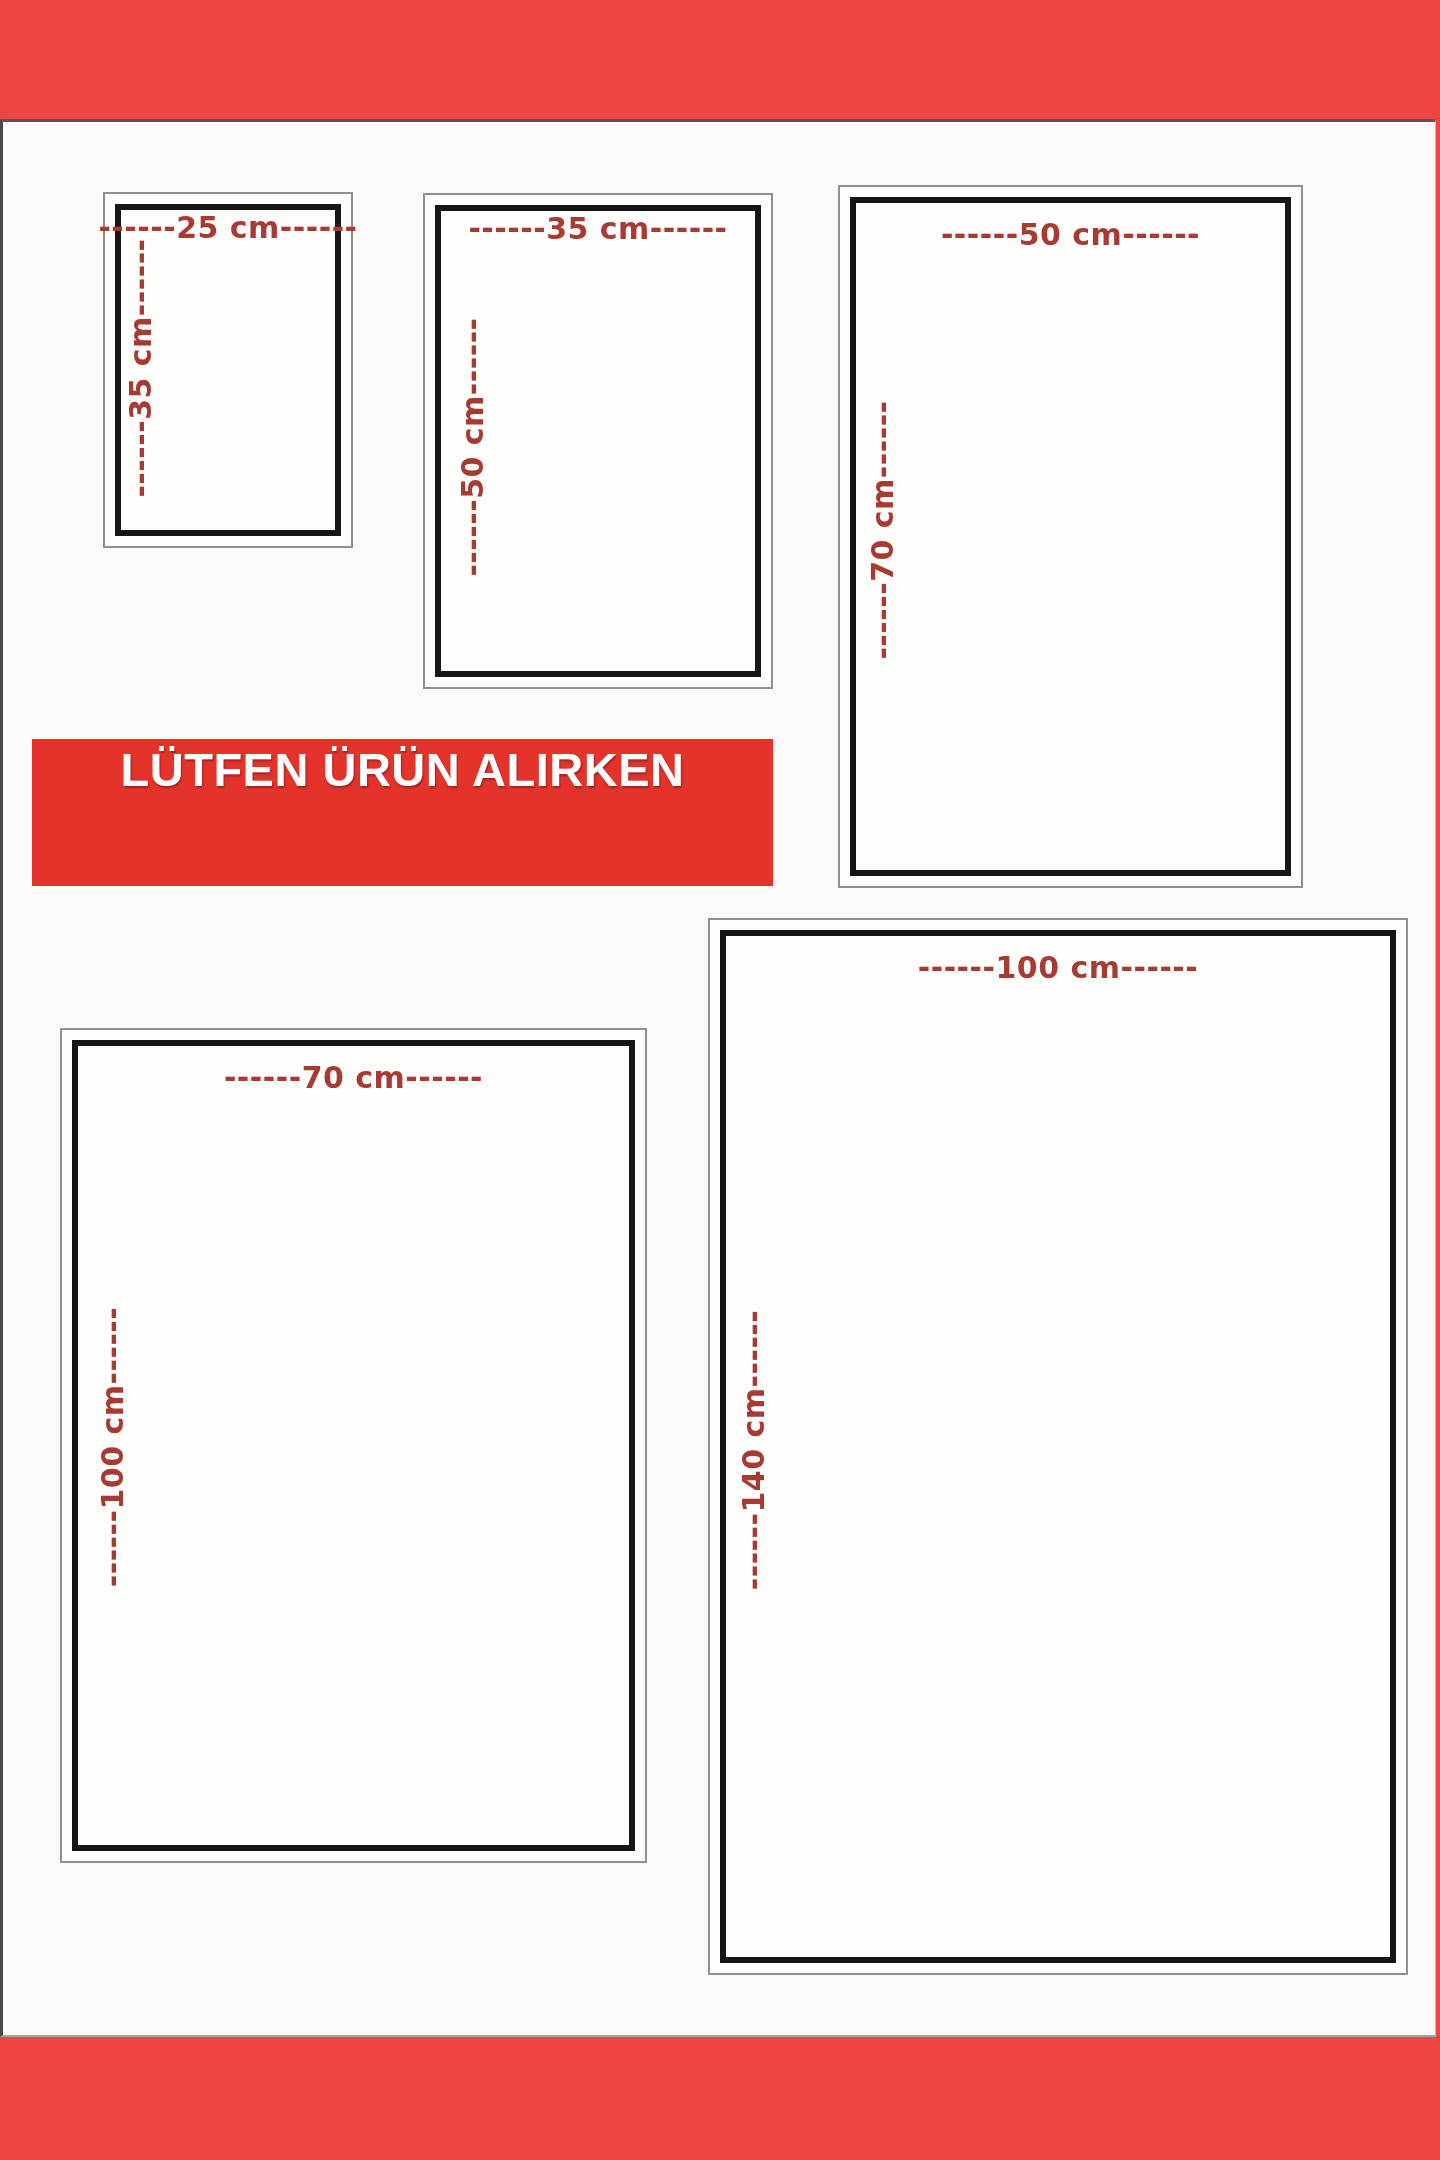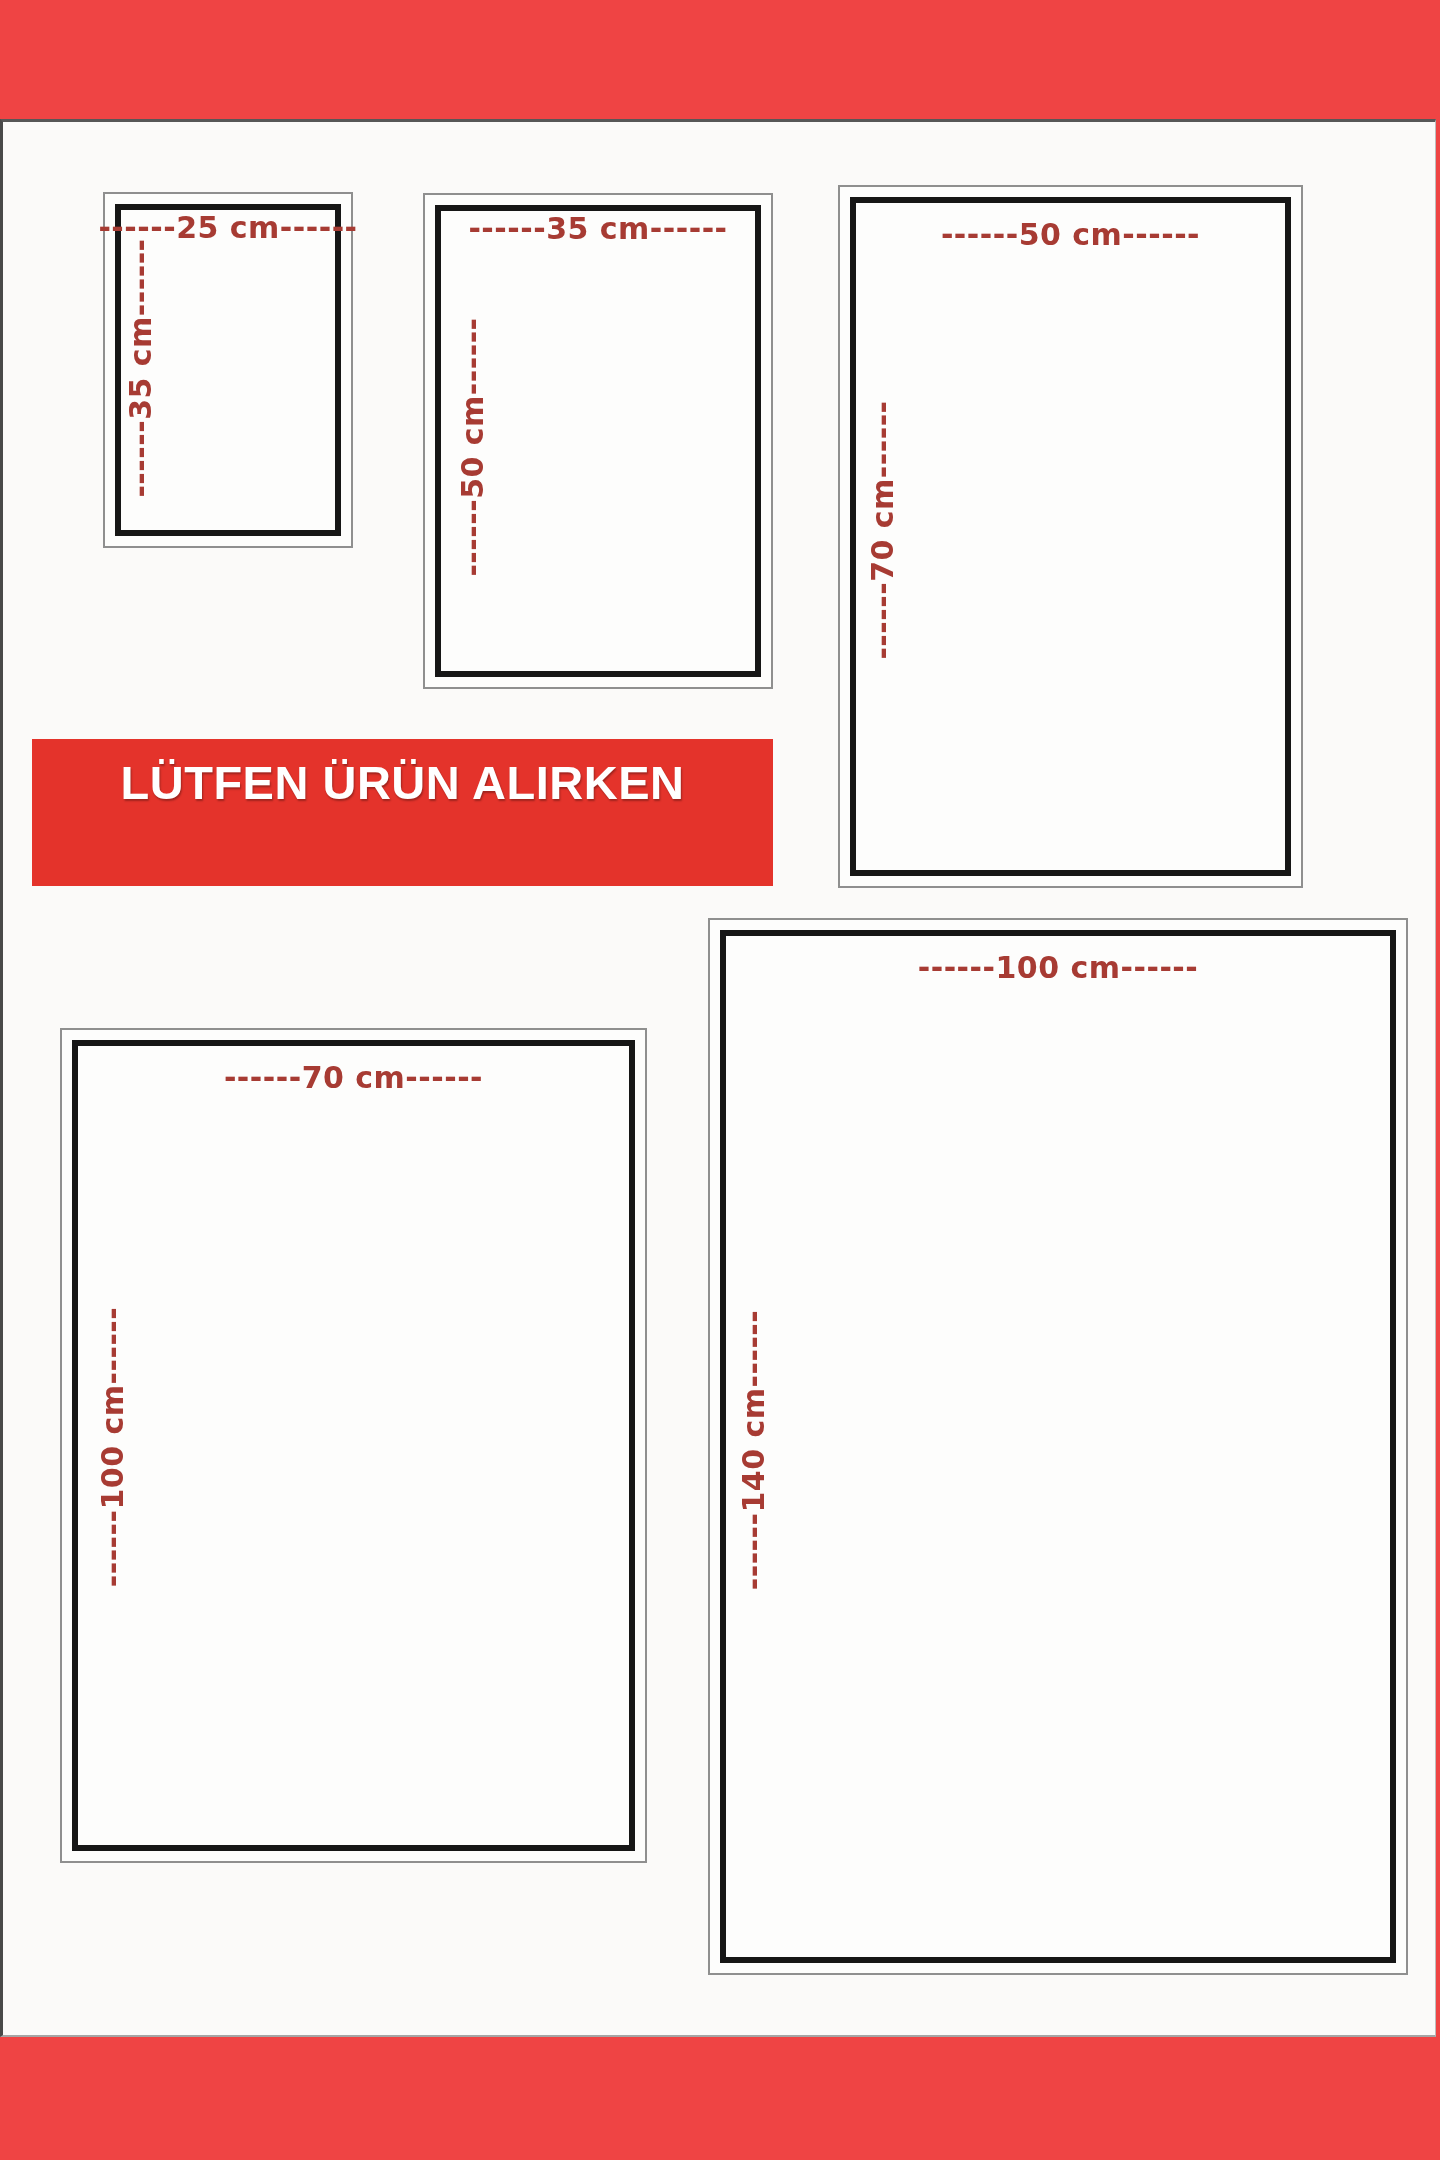--- a/index.html
+++ b/index.html
@@ -73,21 +73,20 @@
   .banner{
     position:absolute;
     left:32px;top:739px;width:741px;height:147px;
     background:#e4332b;
     color:#ffffff;
     font-family:"Liberation Sans",sans-serif;
     font-weight:bold;
     font-size:47px;
     line-height:61px;
     text-align:center;
-    padding-top:13px;
     box-sizing:border-box;
     text-shadow:1px 2px 2px rgba(0,0,0,0.3);
     letter-spacing:0.5px;
   }
   .banner div{white-space:nowrap;}
 </style>
 </head>
 <body>
 
 <div id="stage">

